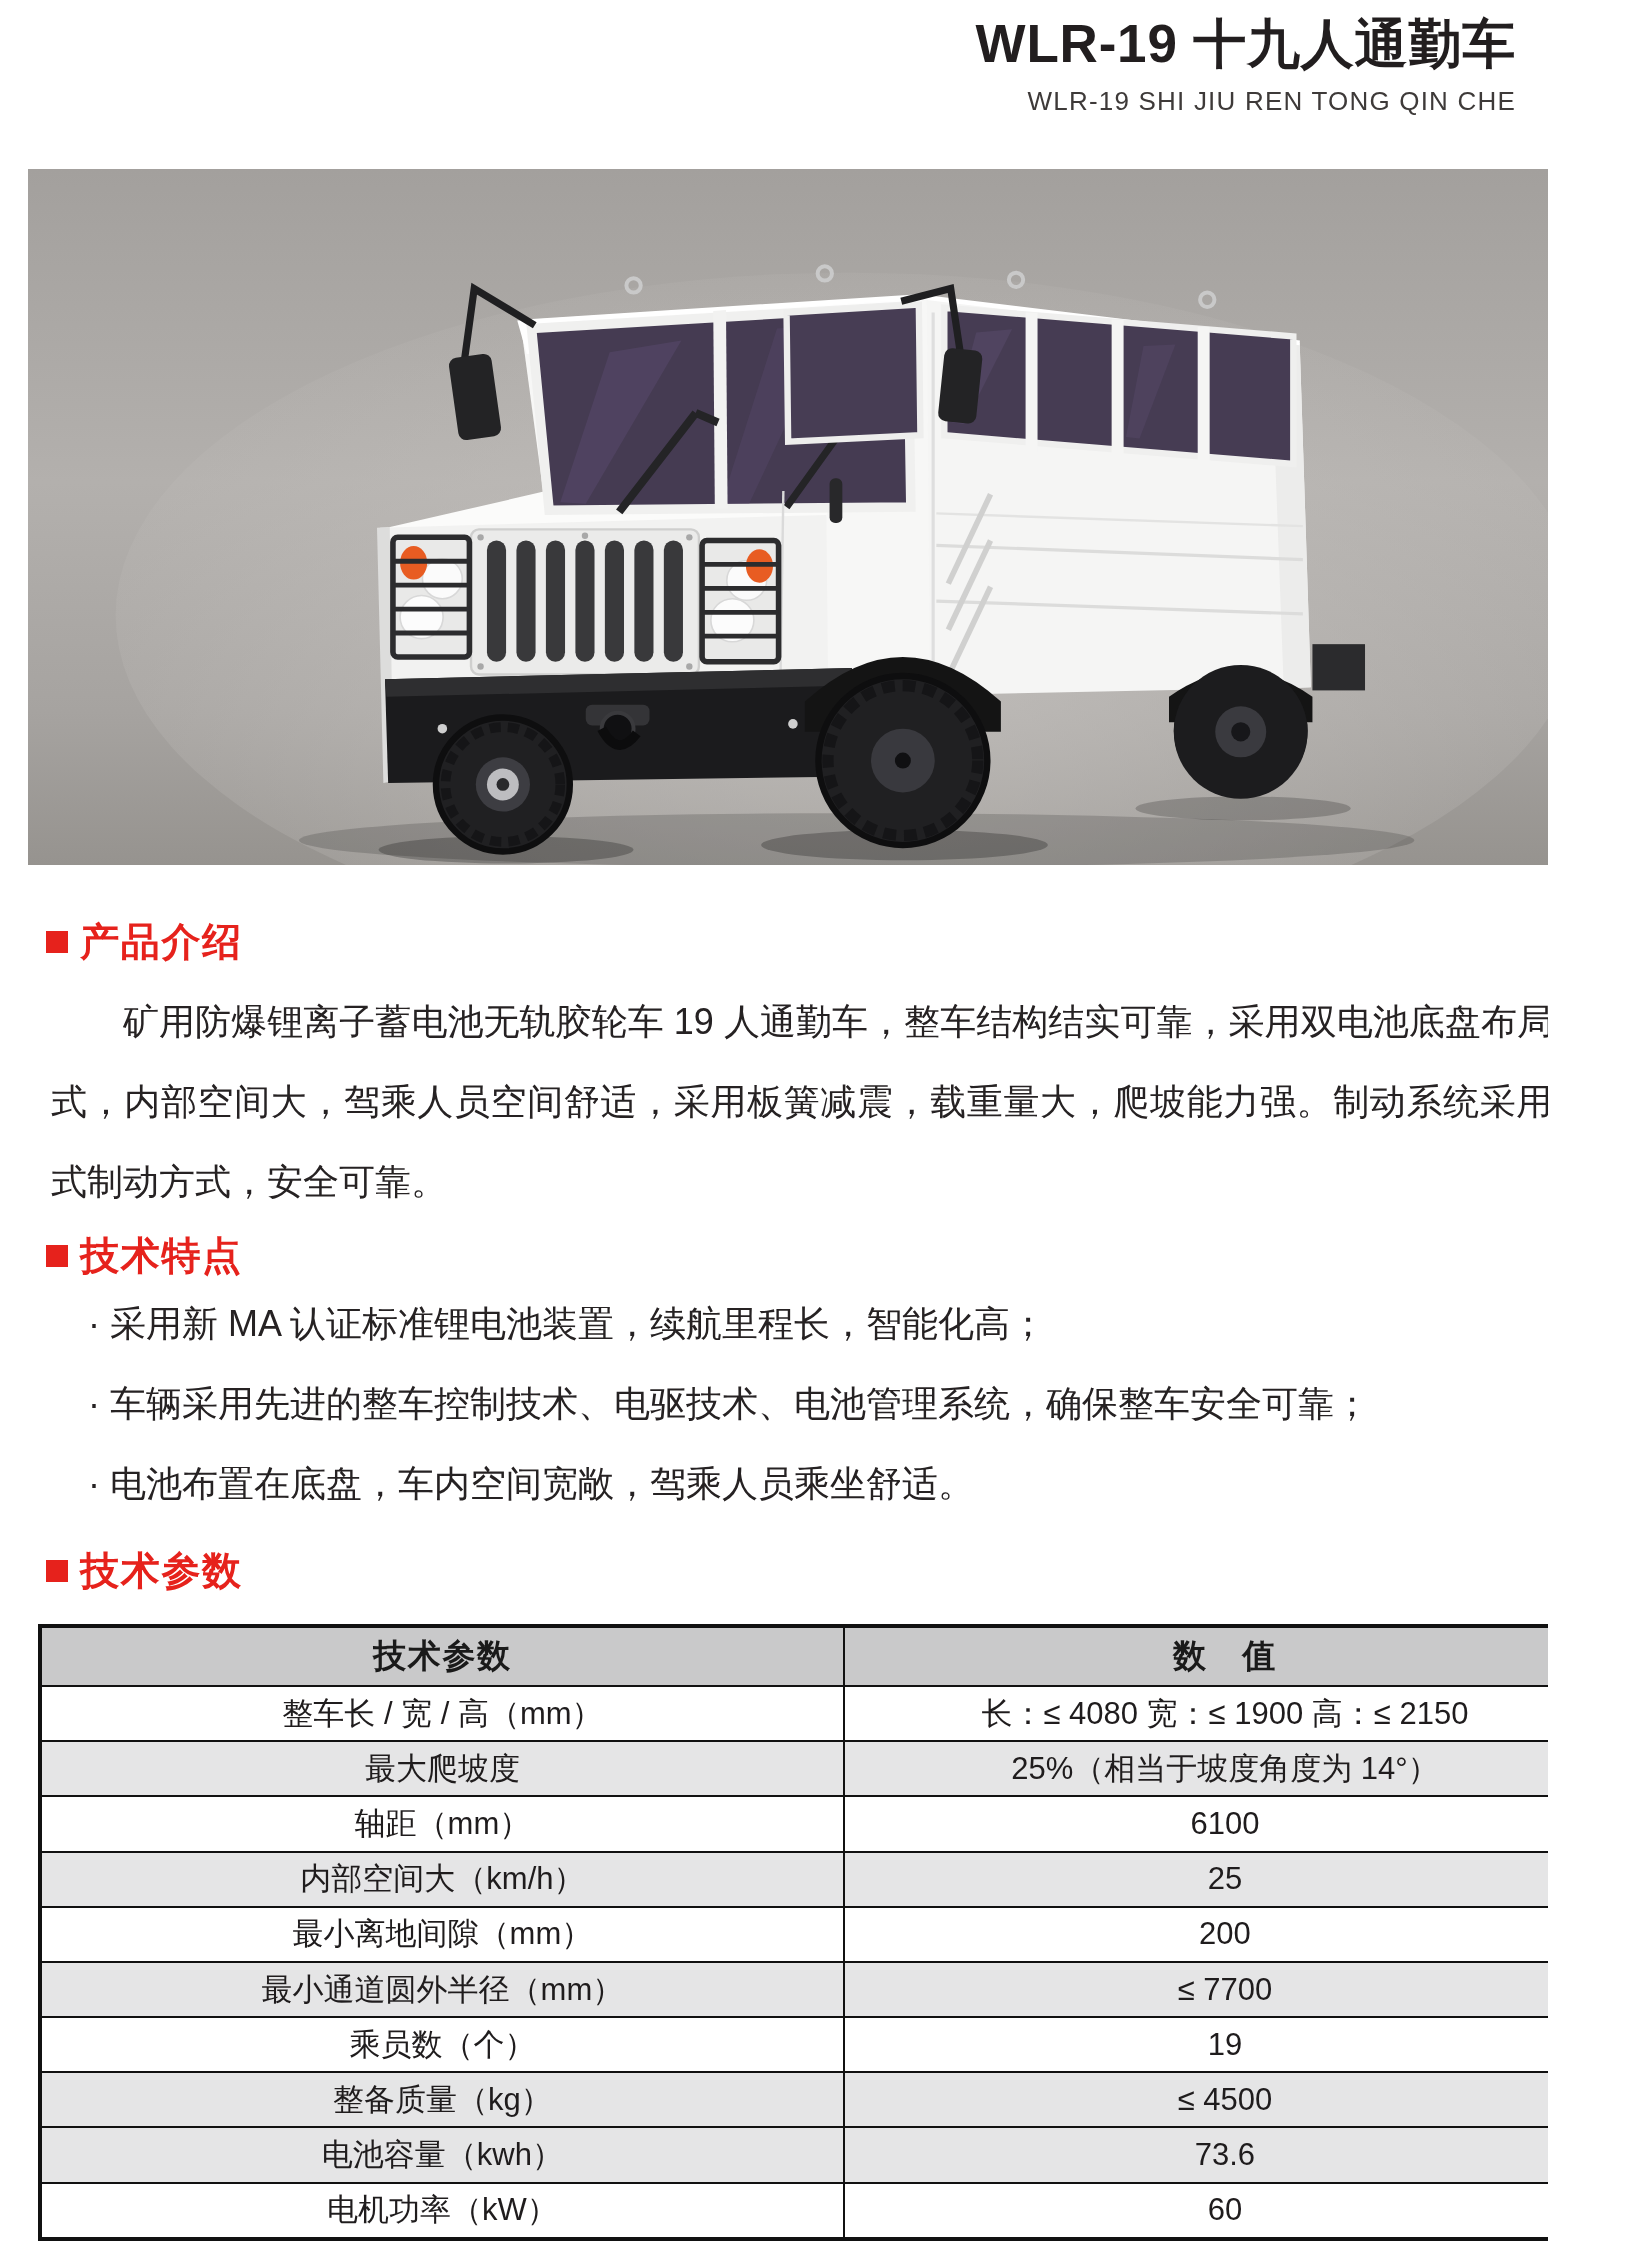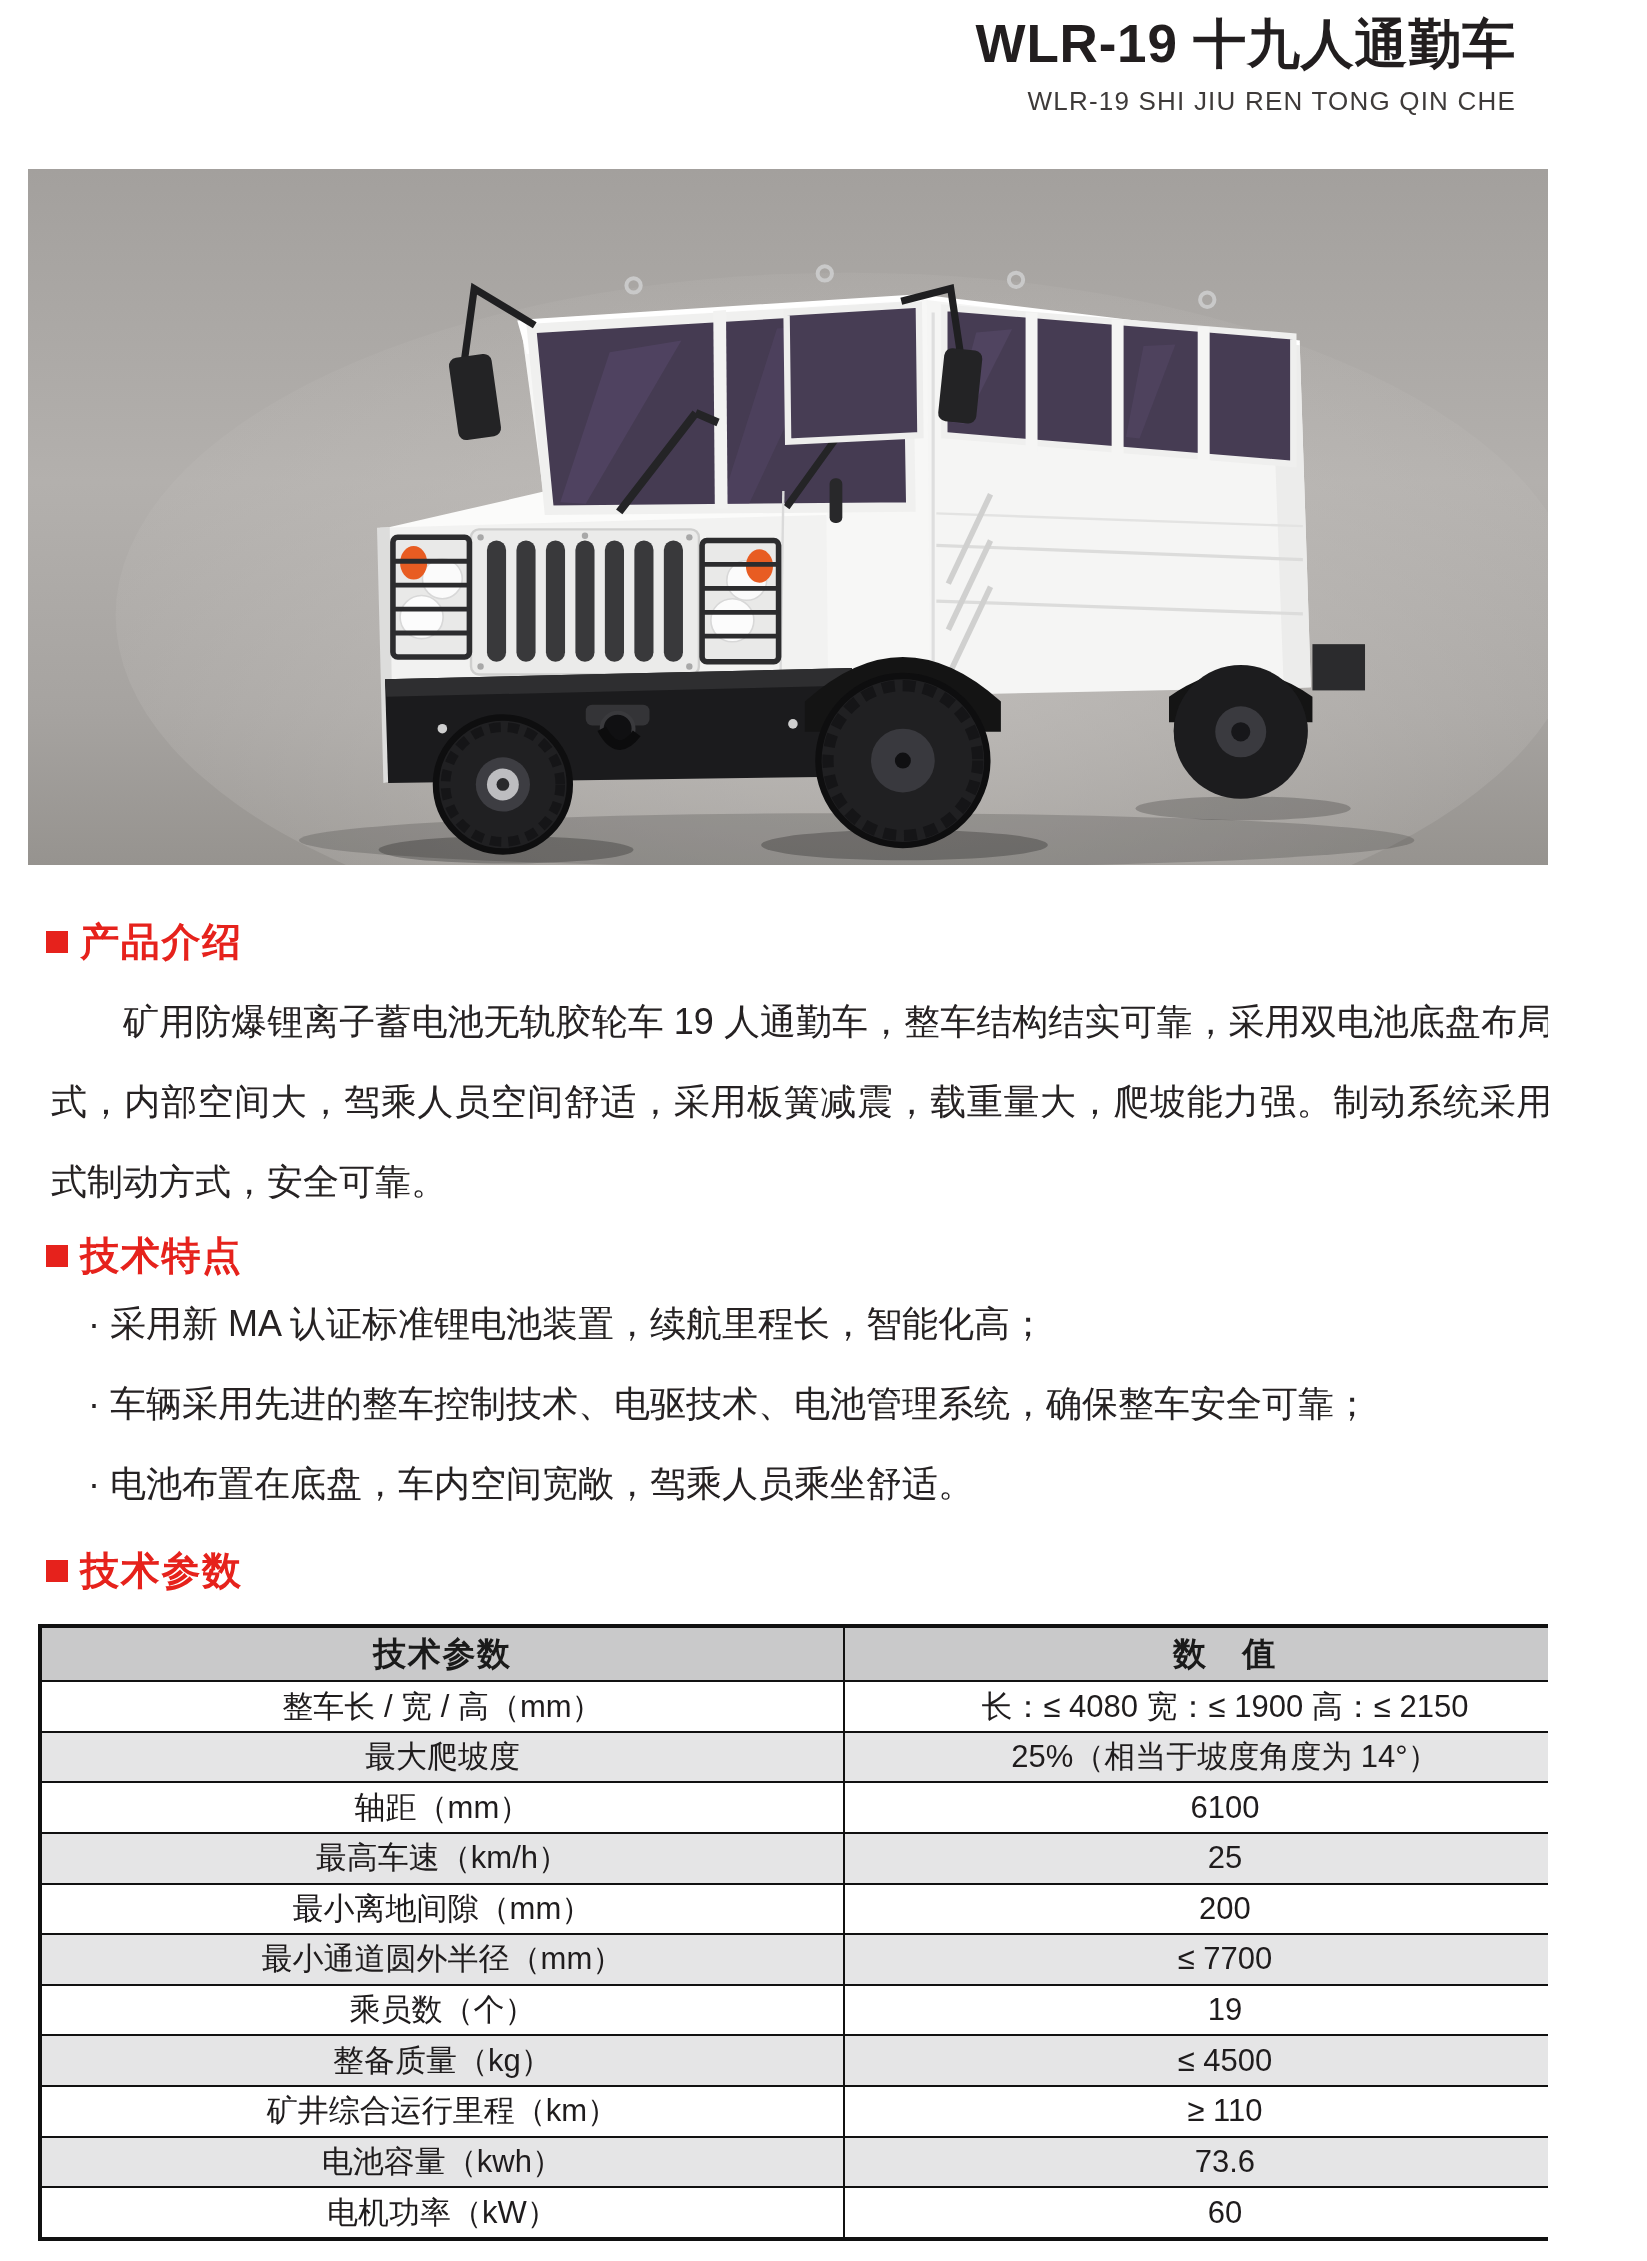--- a/index.html
+++ b/index.html
@@ -234,43 +234,39 @@
     </tr>
     <tr class="alt">
       <td>最大爬坡度</td>
       <td>25%（相当于坡度角度为 14°）</td>
     </tr>
     <tr>
       <td>轴距（mm）</td>
       <td>6100</td>
     </tr>
     <tr class="alt">
-      <td>最高车速（km/h）</td>
+      <td>内部空间大（km/h）</td>
       <td>25</td>
     </tr>
     <tr>
       <td>最小离地间隙（mm）</td>
       <td>200</td>
     </tr>
     <tr class="alt">
       <td>最小通道圆外半径（mm）</td>
       <td>≤ 7700</td>
     </tr>
     <tr>
       <td>乘员数（个）</td>
       <td>19</td>
     </tr>
     <tr class="alt">
       <td>整备质量（kg）</td>
       <td>≤ 4500</td>
     </tr>
-    <tr>
-      <td>矿井综合运行里程（km）</td>
-      <td>≥ 110</td>
-    </tr>
     <tr class="alt">
       <td>电池容量（kwh）</td>
       <td>73.6</td>
     </tr>
     <tr>
       <td>电机功率（kW）</td>
       <td>60</td>
     </tr>
   </tbody>
     </table>

